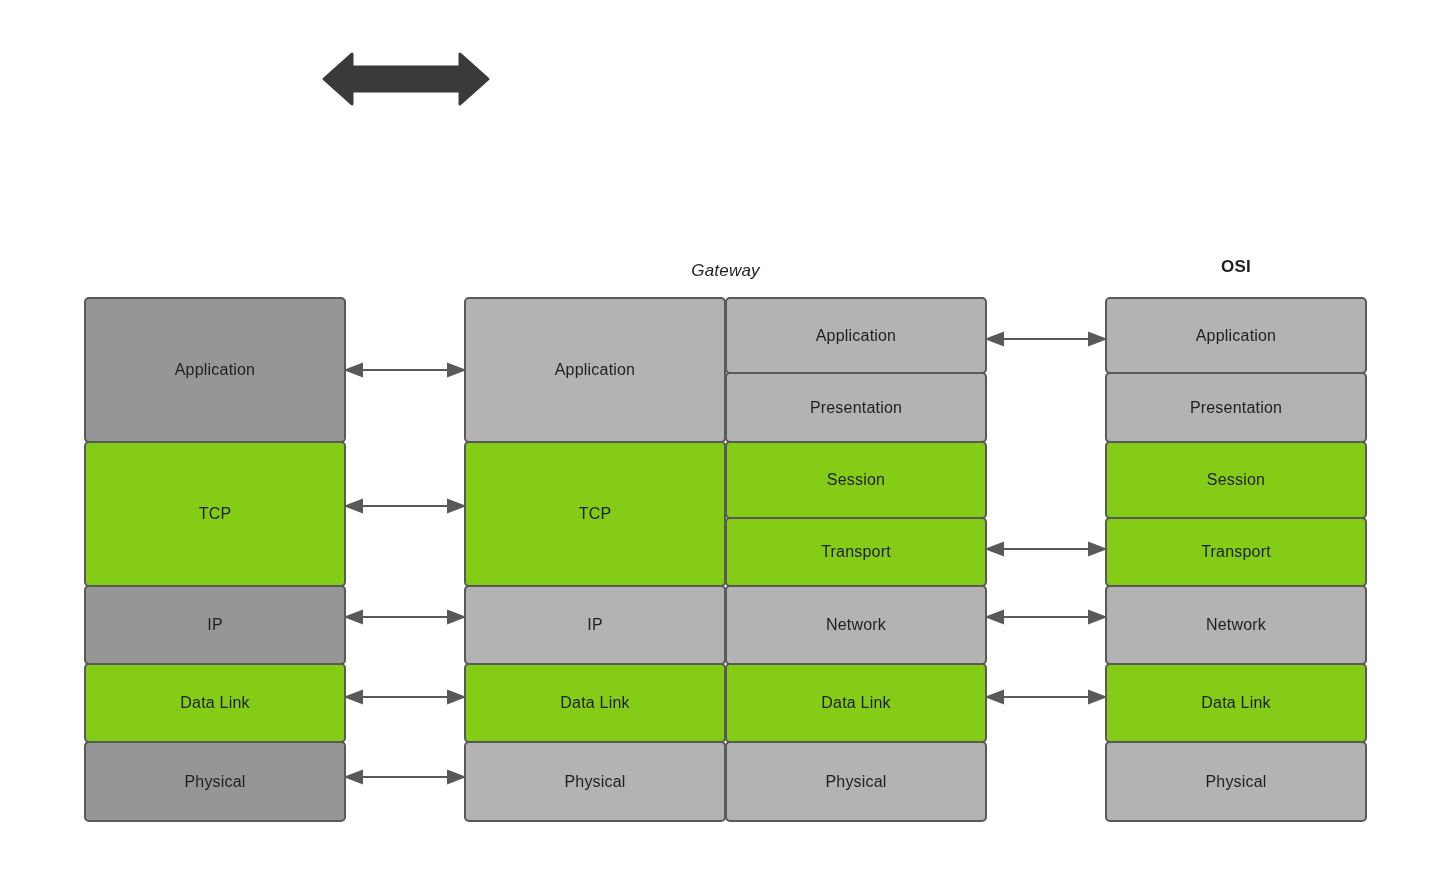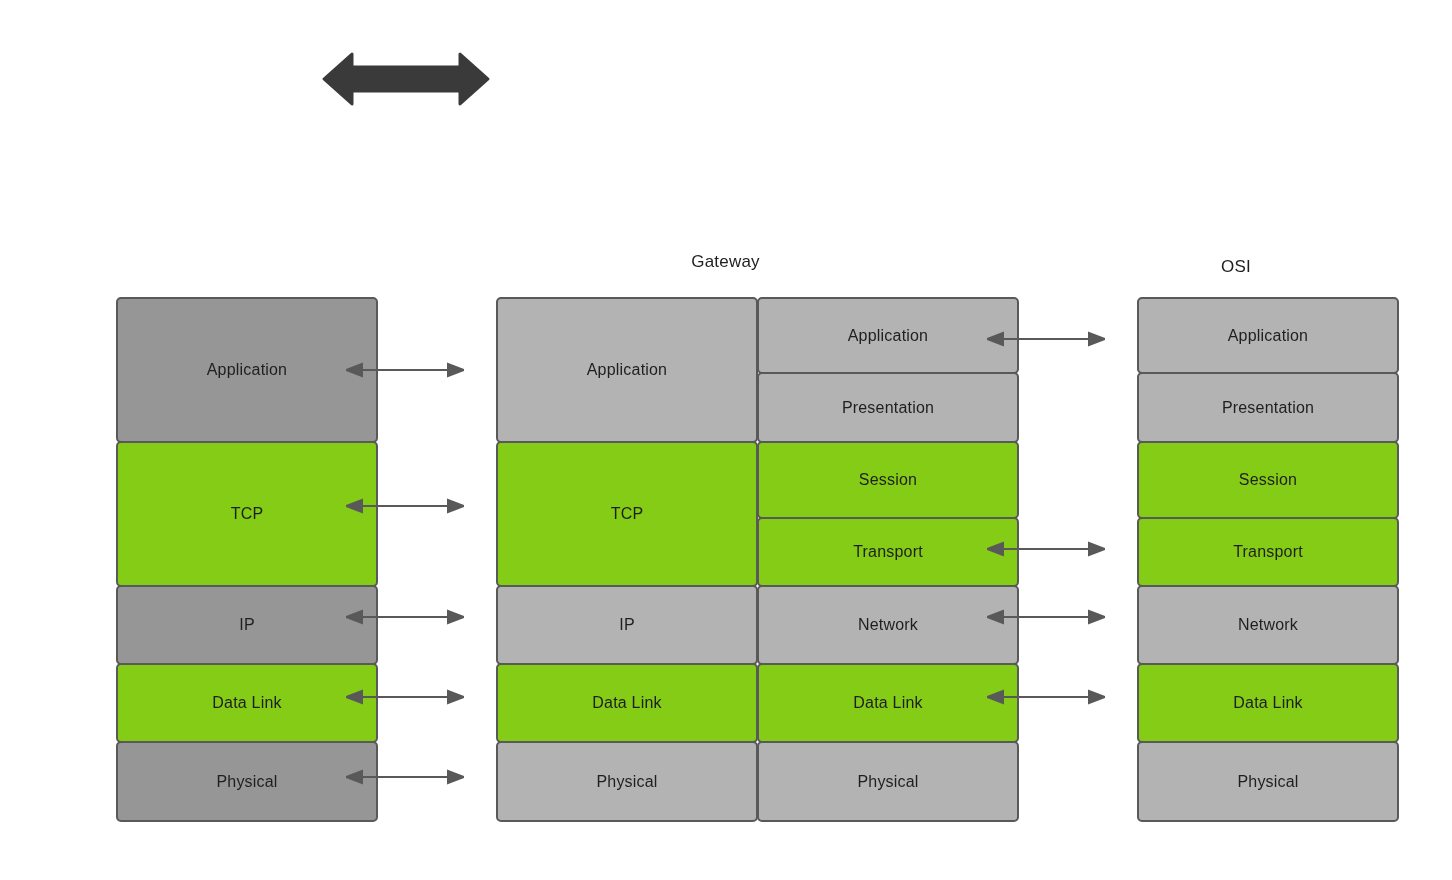--- a/index.html
+++ b/index.html
@@ -34,21 +34,20 @@
     text-align: center;
     font-size: 17px;
     color: #1f1f1f;
     letter-spacing: .2px;
     white-space: nowrap;
   }
 
   
   .stack {
     position: absolute;
-    margin-left: 32px;
   }
   .lbox {
     position: absolute;
     box-sizing: border-box;
     border: 2px solid #595959;
     border-radius: 5px;
     display: flex;
     align-items: center;
     justify-content: center;
     font-size: 16px;
@@ -72,22 +71,22 @@
 
 <div id="canvas">
 
   <div class="top-arrow">
     <svg width="176" height="62" viewBox="0 0 176 62" xmlns="http://www.w3.org/2000/svg">
       <path d="M 34 6 L 34 19 L 142 19 L 142 6 L 170 31 L 142 56 L 142 43 L 34 43 L 34 56 L 6 31 Z" fill="#3a3a3a" stroke="#3a3a3a" stroke-width="3" stroke-linejoin="round"></path>
     </svg>
   </div>
 
   <div class="col-title" style="left:84px; top:257px; width:262px;margin-top:44px;">TCP/IP</div>
-  <div class="col-title" style="left:464px; top:252px; width:523px;">Gateway</div>
-  <div class="col-title" style="left:1105px; top:257px; width:262px;">OSI</div>
+  <div class="col-title" style="left:464px; top:261px; width:523px;font-style:italic;">Gateway</div>
+  <div class="col-title" style="left:1105px; top:257px; width:262px;font-weight:bold;">OSI</div>
 
   <div class="stack" style="left:84px; top:297px; width:262px; height:525px;">
     <div class="lbox fill-dark" style="left:0; top:0;   width:262px; height:146px;">Application</div>
     <div class="lbox fill-white" style="left:0; top:144px; width:262px; height:146px;">TCP</div>
     <div class="lbox fill-dark" style="left:0; top:288px; width:262px; height:80px;">IP</div>
     <div class="lbox fill-white" style="left:0; top:366px; width:262px; height:80px;">Data Link</div>
     <div class="lbox fill-dark" style="left:0; top:444px; width:262px; height:81px;">Physical</div>
   </div>
 
   <div class="stack" style="left:464px; top:297px; width:262px; height:525px;">

